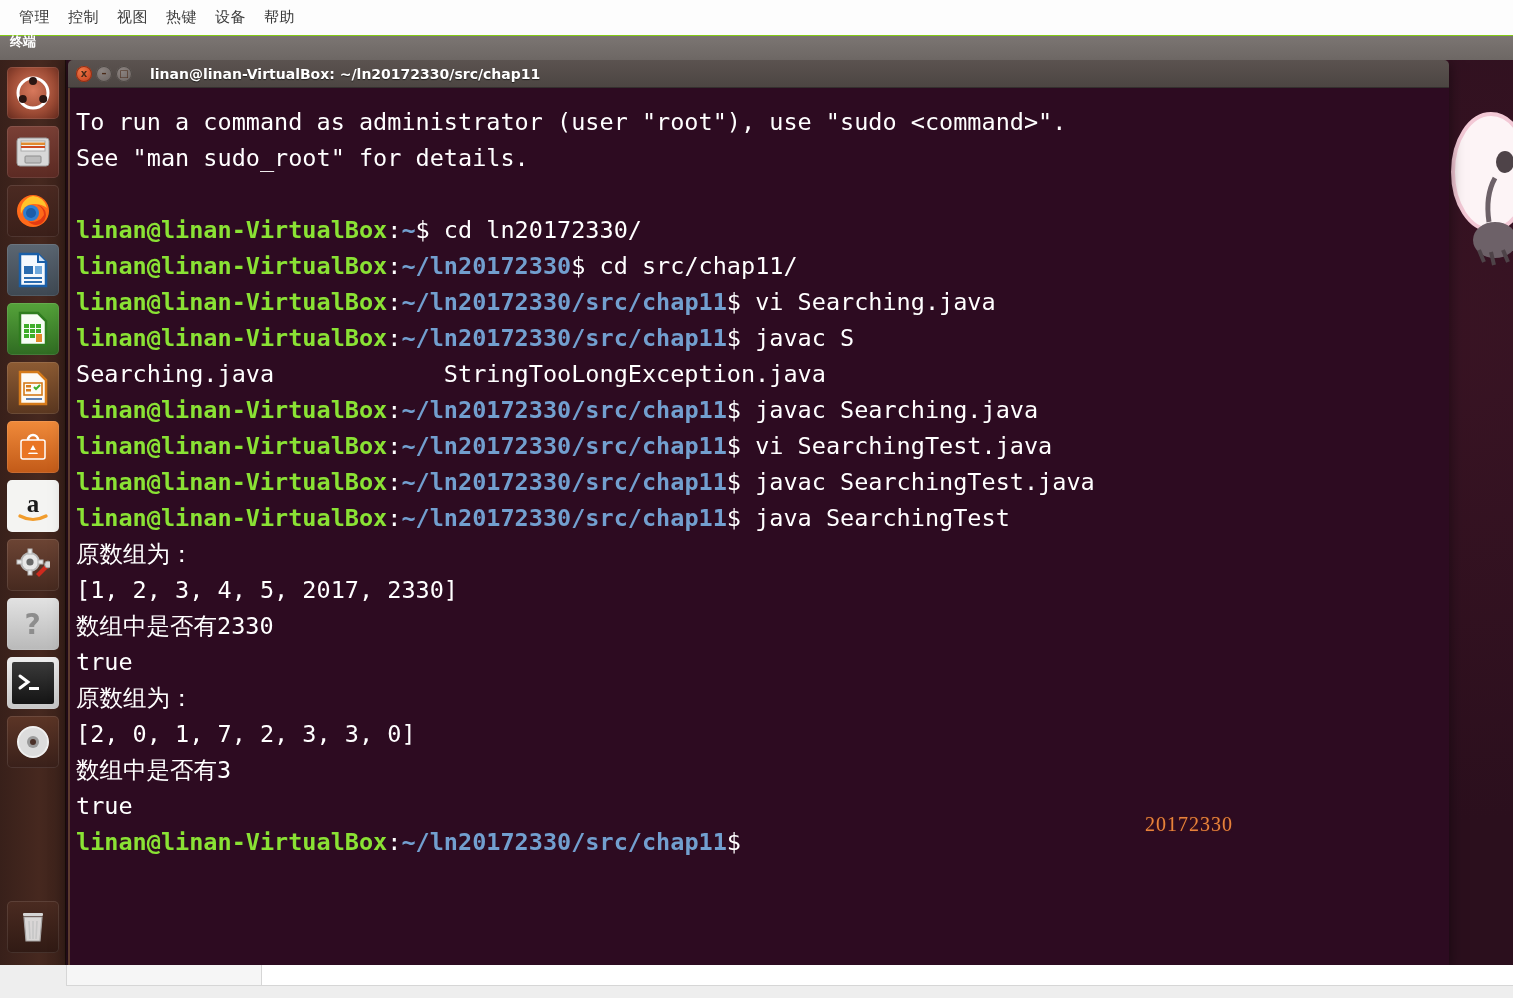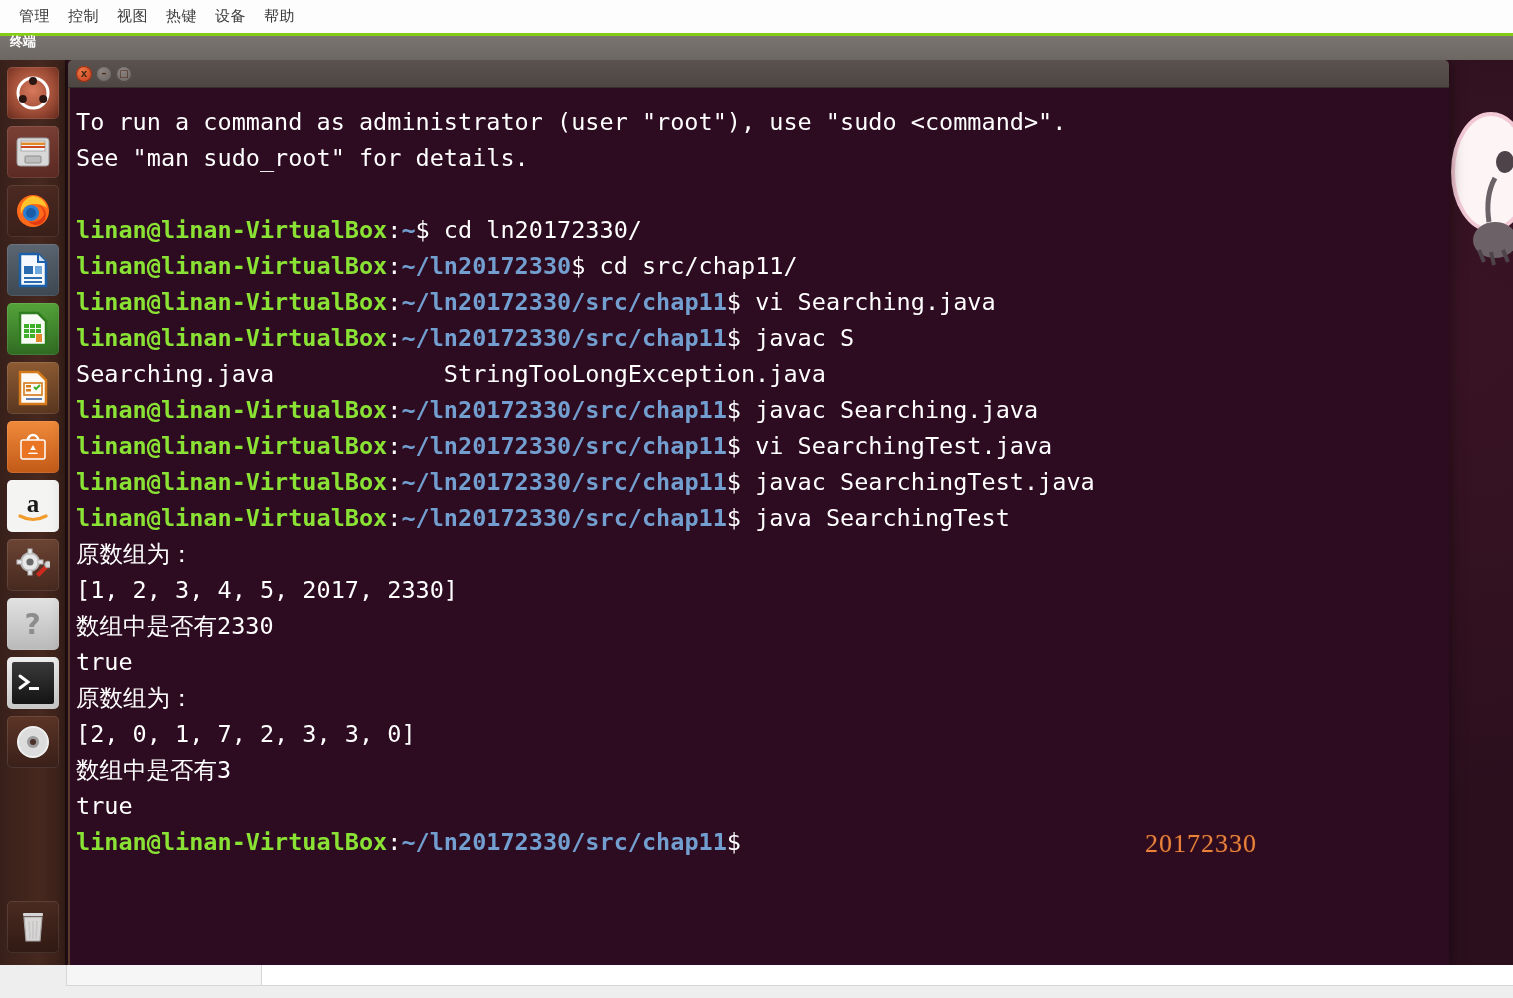--- a/index.html
+++ b/index.html
@@ -7,21 +7,21 @@
     width: 1513px; height: 998px;
     overflow: hidden;
     background: #ffffff;
     font-family: "Liberation Sans", sans-serif;
   }
 
   
   #vbox-menubar {
     position: absolute; left: 0; top: 0; width: 1513px; height: 36px;
     background: #fdfdfd;
-    border-bottom: 3px solid #84cc16;
+    border-bottom: 1px solid #84cc16;
     display: flex; align-items: center;
     padding-left: 10px;
   }
   .vbox-menu-item {
     font-size: 15px; color: #3b3b3b;
     padding: 4px 9px; cursor: default;
     font-family: "DejaVu Sans", sans-serif;
     letter-spacing: 0.5px;
   }
 
@@ -137,26 +137,25 @@
   }
   .tl { display: block; height: 36px; }
   .cg { color: #8ae234; font-weight: bold; }   
   .cb { color: #729fcf; font-weight: bold; }   
   .cw { color: #ffffff; }   
 
   #watermark {
     position: absolute;
     left: 1075px; top: 725px;
     font-family: "Liberation Serif", serif;
-    font-size: 26px;
+    font-size: 20px;
     color: #e8823c;
     letter-spacing: 1px;
     z-index: 9;
     text-shadow: 0 0 2px rgba(120,50,10,0.6);
-    margin-top: 16px;
   }
 
   
   #bottom-strip {
     position: absolute; left: 0; top: 965px; width: 1513px; height: 33px;
     background: #eeeeee;
   }
   #bottom-panel-left {
     position: absolute; left: 66px; top: 965px; width: 196px; height: 21px;
     background: #f6f6f6; border: 1px solid #d6d6d6; border-top: none;
@@ -329,20 +328,21 @@
       </svg>
     </div>
   </div>
 
   <div id="terminal-window">
 
     <div id="terminal-titlebar">
       <div class="wbtn wbtn-close">x</div>
       <div class="wbtn wbtn-min">–</div>
       <div class="wbtn wbtn-max">□</div>
+      <div id="terminal-title">linan@linan-VirtualBox: ~/ln20172330/src/chap11</div>
     </div>
 
     <div id="terminal-body">
       <div id="terminal-screen"><span class="tl"><span class="cw">To run a command as administrator (user "root"), use "sudo &lt;command&gt;".</span></span><span class="tl"><span class="cw">See "man sudo_root" for details.</span></span><span class="tl"><span class="cw"></span></span><span class="tl"><span class="cg">linan@linan-VirtualBox</span><span class="cw">:</span><span class="cb">~</span><span class="cw">$ cd ln20172330/</span></span><span class="tl"><span class="cg">linan@linan-VirtualBox</span><span class="cw">:</span><span class="cb">~/ln20172330</span><span class="cw">$ cd src/chap11/</span></span><span class="tl"><span class="cg">linan@linan-VirtualBox</span><span class="cw">:</span><span class="cb">~/ln20172330/src/chap11</span><span class="cw">$ vi Searching.java</span></span><span class="tl"><span class="cg">linan@linan-VirtualBox</span><span class="cw">:</span><span class="cb">~/ln20172330/src/chap11</span><span class="cw">$ javac S</span></span><span class="tl"><span class="cw">Searching.java            StringTooLongException.java</span></span><span class="tl"><span class="cg">linan@linan-VirtualBox</span><span class="cw">:</span><span class="cb">~/ln20172330/src/chap11</span><span class="cw">$ javac Searching.java</span></span><span class="tl"><span class="cg">linan@linan-VirtualBox</span><span class="cw">:</span><span class="cb">~/ln20172330/src/chap11</span><span class="cw">$ vi SearchingTest.java</span></span><span class="tl"><span class="cg">linan@linan-VirtualBox</span><span class="cw">:</span><span class="cb">~/ln20172330/src/chap11</span><span class="cw">$ javac SearchingTest.java</span></span><span class="tl"><span class="cg">linan@linan-VirtualBox</span><span class="cw">:</span><span class="cb">~/ln20172330/src/chap11</span><span class="cw">$ java SearchingTest</span></span><span class="tl"><span class="cw">原数组为：</span></span><span class="tl"><span class="cw">[1, 2, 3, 4, 5, 2017, 2330]</span></span><span class="tl"><span class="cw">数组中是否有2330</span></span><span class="tl"><span class="cw">true</span></span><span class="tl"><span class="cw">原数组为：</span></span><span class="tl"><span class="cw">[2, 0, 1, 7, 2, 3, 3, 0]</span></span><span class="tl"><span class="cw">数组中是否有3</span></span><span class="tl"><span class="cw">true</span></span><span class="tl"><span class="cg">linan@linan-VirtualBox</span><span class="cw">:</span><span class="cb">~/ln20172330/src/chap11</span><span class="cw">$ </span></span></div>
       <div id="watermark">20172330</div>
     </div>
   </div>
 </div>
 
 <div id="bottom-strip"></div>

